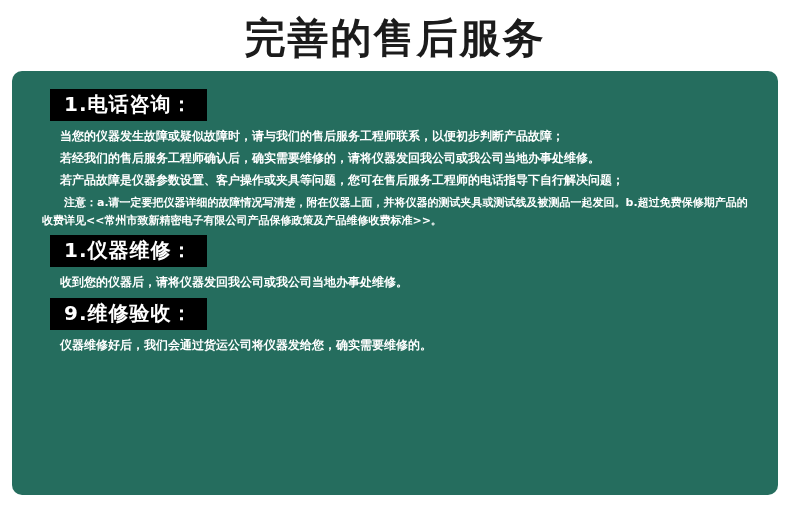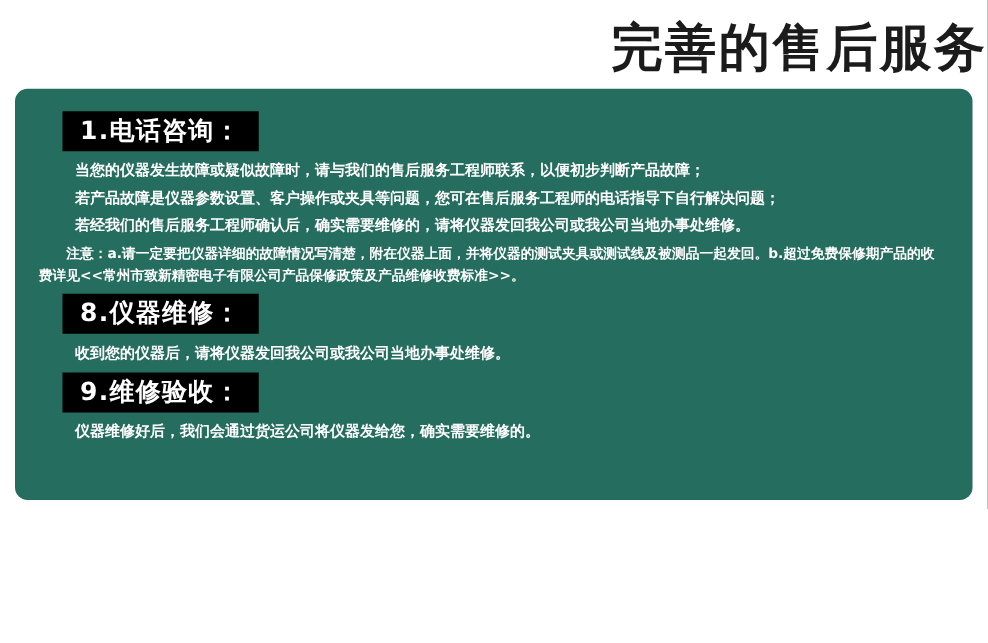--- a/index.html
+++ b/index.html
@@ -14,37 +14,37 @@
     overflow: hidden;
   }
   .page {
     position: relative;
     width: 790px;
     height: 514px;
     background: #ffffff;
     box-sizing: border-box;
   }
   .page-title {
-    text-align: right;
+    text-align: center;
     font-size: 41px;
     font-weight: bold;
     color: #1b1b1b;
     letter-spacing: 2px;
     padding-top: 16px;
     padding-bottom: 10px;
     line-height: 1.1;
   }
   .panel {
     position: relative;
     margin: 0 12px;
     background: #256d5e;
     border-radius: 10px;
     padding: 14px 18px 18px 18px;
     box-sizing: border-box;
-    height: 329px;
+    height: 424px;
   }
   .section {
     margin-bottom: 2px;
   }
   .heading {
     display: inline-block;
     background: #000000;
     color: #ffffff;
     font-size: 20px;
     font-weight: bold;
@@ -59,21 +59,21 @@
     line-height: 1.65;
     text-indent: 2em;
     margin: 2px 6px 2px 6px;
     font-weight: bold;
   }
   .note {
     color: #ffffff;
     font-size: 11px;
     line-height: 1.55;
     text-indent: 2em;
-    margin: 4px 6px 2px 1px;
+    margin: 4px 6px 2px 12px;
     font-weight: bold;
   }
   .sec-last .para {
     margin-bottom: 0;
   }
 </style>
 </head>
 <body>
 
 <div class="page">
@@ -81,27 +81,27 @@
   <div class="page-title">完善的售后服务</div>
 
   <div class="panel">
 
     <div class="section">
       <div class="heading">1.电话咨询：</div>
       <div class="para">当您的仪器发生故障或疑似故障时，请与我们的售后服务工程师联系，以便初步判断产品故障；</div>
     </div>
 
     <div class="section">
+      <div class="para">若经我们的售后服务工程师确认后，确实需要维修的，请将仪器发回我公司或我公司当地办事处维修。</div>
       <div class="para">若产品故障是仪器参数设置、客户操作或夹具等问题，您可在售后服务工程师的电话指导下自行解决问题；</div>
-      <div class="para">若经我们的售后服务工程师确认后，确实需要维修的，请将仪器发回我公司或我公司当地办事处维修。</div>
       <div class="note">注意：a.请一定要把仪器详细的故障情况写清楚，附在仪器上面，并将仪器的测试夹具或测试线及被测品一起发回。b.超过免费保修期产品的收费详见&lt;&lt;常州市致新精密电子有限公司产品保修政策及产品维修收费标准&gt;&gt;。</div>
     </div>
 
     <div class="section">
-      <div class="heading">8.仪器维修：</div>
+      <div class="heading">1.仪器维修：</div>
       <div class="para">收到您的仪器后，请将仪器发回我公司或我公司当地办事处维修。</div>
     </div>
 
     <div class="section sec-last">
       <div class="heading">9.维修验收：</div>
       <div class="para">仪器维修好后，我们会通过货运公司将仪器发给您，确实需要维修的。</div>
     </div>
 
   </div>
 </div>

